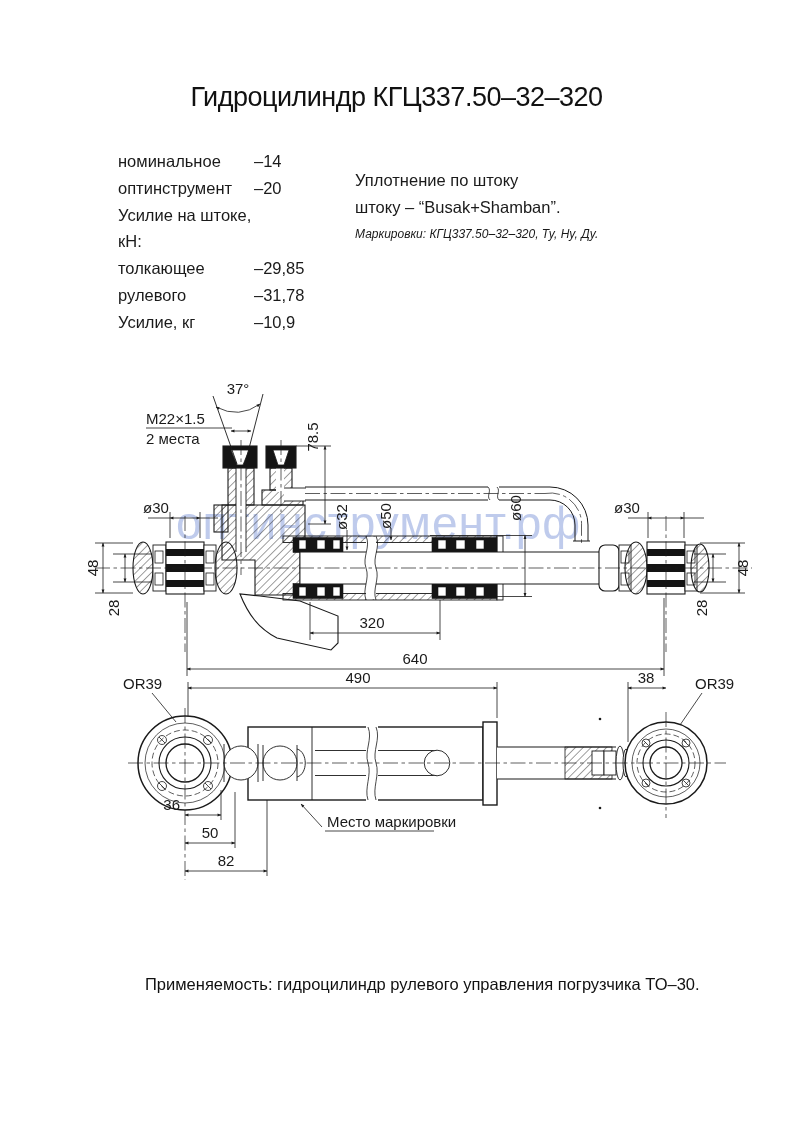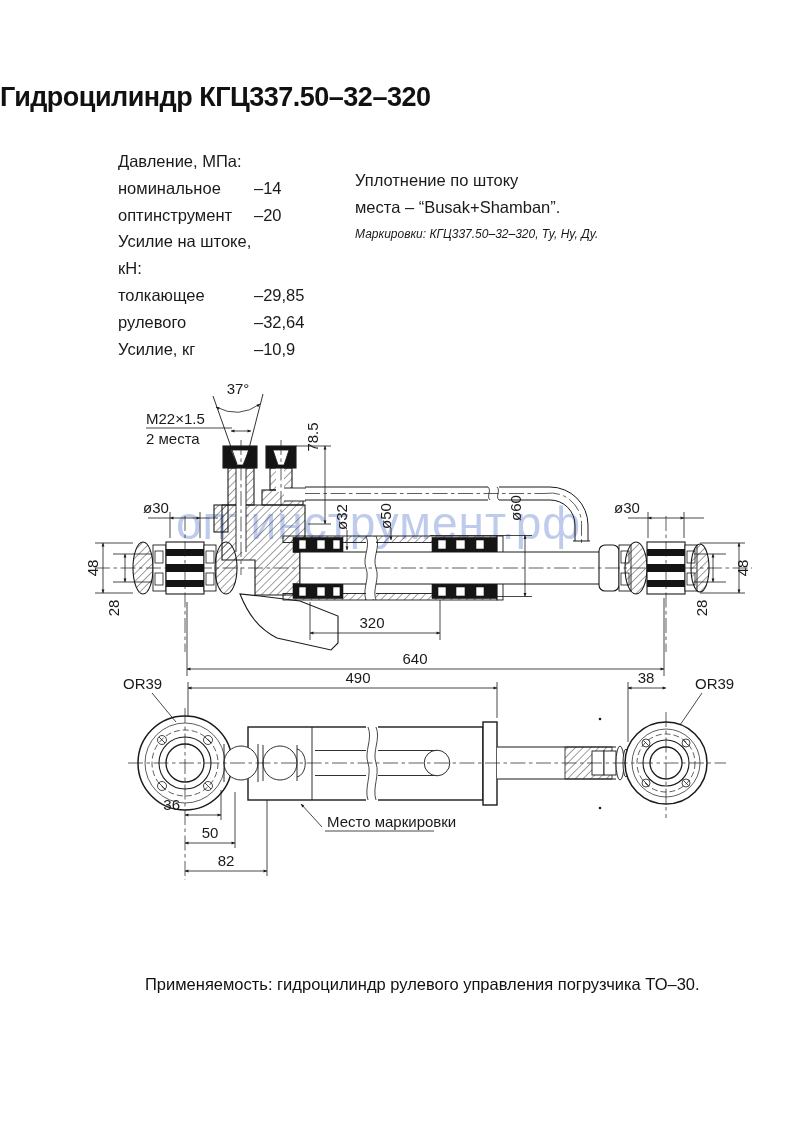--- a/index.html
+++ b/index.html
@@ -1,20 +1,20 @@
 <!DOCTYPE html>
 <html><head>
 <meta charset="utf-8">
 <style>
   html,body{margin:0;padding:0;background:#ffffff;}
   #page{position:relative;width:793px;height:1123px;background:#ffffff;overflow:hidden;
         font-family:"Liberation Sans",sans-serif;color:#1a1a1a;}
   .abs{position:absolute;}
-  #title{top:82px;left:0;width:100%;text-align:left;font-size:27px;letter-spacing:-0.5px;
-         color:#111;white-space:nowrap;font-weight:bold;}
+  #title{top:82px;left:0;width:100%;text-align:center;font-size:27px;letter-spacing:-0.5px;
+         color:#111;white-space:nowrap;}
   #specs{top:148px;left:118px;width:230px;font-size:16.5px;line-height:26.8px;}
   .srow{display:flex;}
   .slabel{width:136px;}
   .sval{width:90px;}
   #sealnote{top:167px;left:355px;width:330px;font-size:16.5px;line-height:27px;}
   #sealnote .small{font-size:12px;font-style:italic;}
   #watermark{top:496px;left:176px;font-size:46px;letter-spacing:1px;color:#b9c6ea;
              opacity:0.9;white-space:nowrap;z-index:1;}
   #drawing{top:0;left:0;z-index:2;}
   #appnote{top:975px;left:145px;font-size:16.5px;color:#111;white-space:nowrap;}
@@ -22,52 +22,48 @@
 </style>
 </head>
 <body>
 
 <div id="page">
 
   <div id="title" class="abs">Гидроцилиндр КГЦ337.50–32–320</div>
 
   <div id="specs" class="abs">
     <div class="srow">
-        <span class="slabel">Давление, МПа:</span>
-        <span class="sval"></span>
-      </div>
-    <div class="srow">
         <span class="slabel">номинальное</span>
         <span class="sval">–14</span>
       </div>
     <div class="srow">
         <span class="slabel">оптинструмент</span>
         <span class="sval">–20</span>
       </div>
     <div class="srow">
         <span class="slabel">Усилие на штоке, кН:</span>
         <span class="sval"></span>
       </div>
     <div class="srow">
         <span class="slabel">толкающее</span>
         <span class="sval">–29,85</span>
       </div>
     <div class="srow">
         <span class="slabel">рулевого</span>
-        <span class="sval">–32,64</span>
+        <span class="sval">–31,78</span>
       </div>
     <div class="srow">
         <span class="slabel">Усилие, кг</span>
         <span class="sval">–10,9</span>
       </div>
   </div>
 
   <div id="sealnote" class="abs">
     <div>Уплотнение по штоку</div>
-    <div>места – “Busak+Shamban”.</div>
+    <div>штоку – “Busak+Shamban”.</div>
     <div class="small">Маркировки: КГЦ337.50–32–320, Ту, Ну, Ду.</div>
   </div>
 
   <div id="watermark" class="abs">оптинструмент.рф</div>
 
   <svg id="drawing" class="abs" width="793" height="1123" viewBox="0 0 793 1123">
     <defs>
       <marker id="ar" viewBox="0 0 10 10" refX="9.5" refY="5" markerWidth="12" markerHeight="4.5" orient="auto-start-reverse">
         <path d="M0,1 L10,5 L0,9 Z" fill="#1a1a1a"></path>
       </marker>

